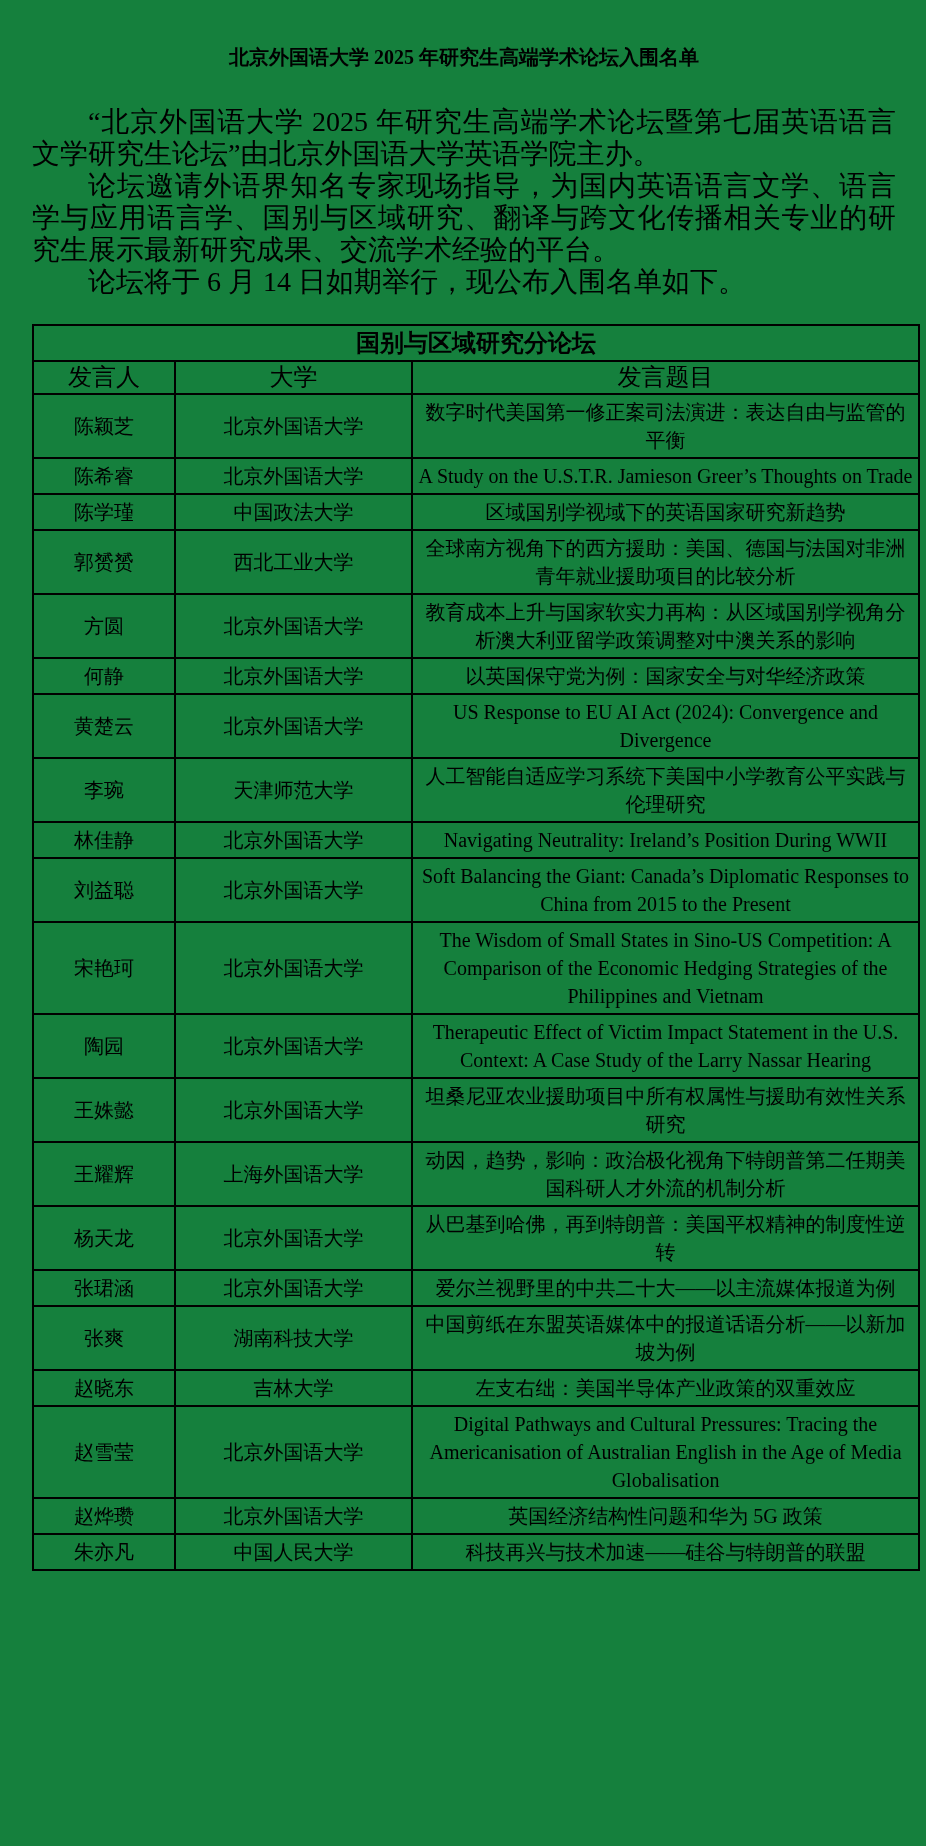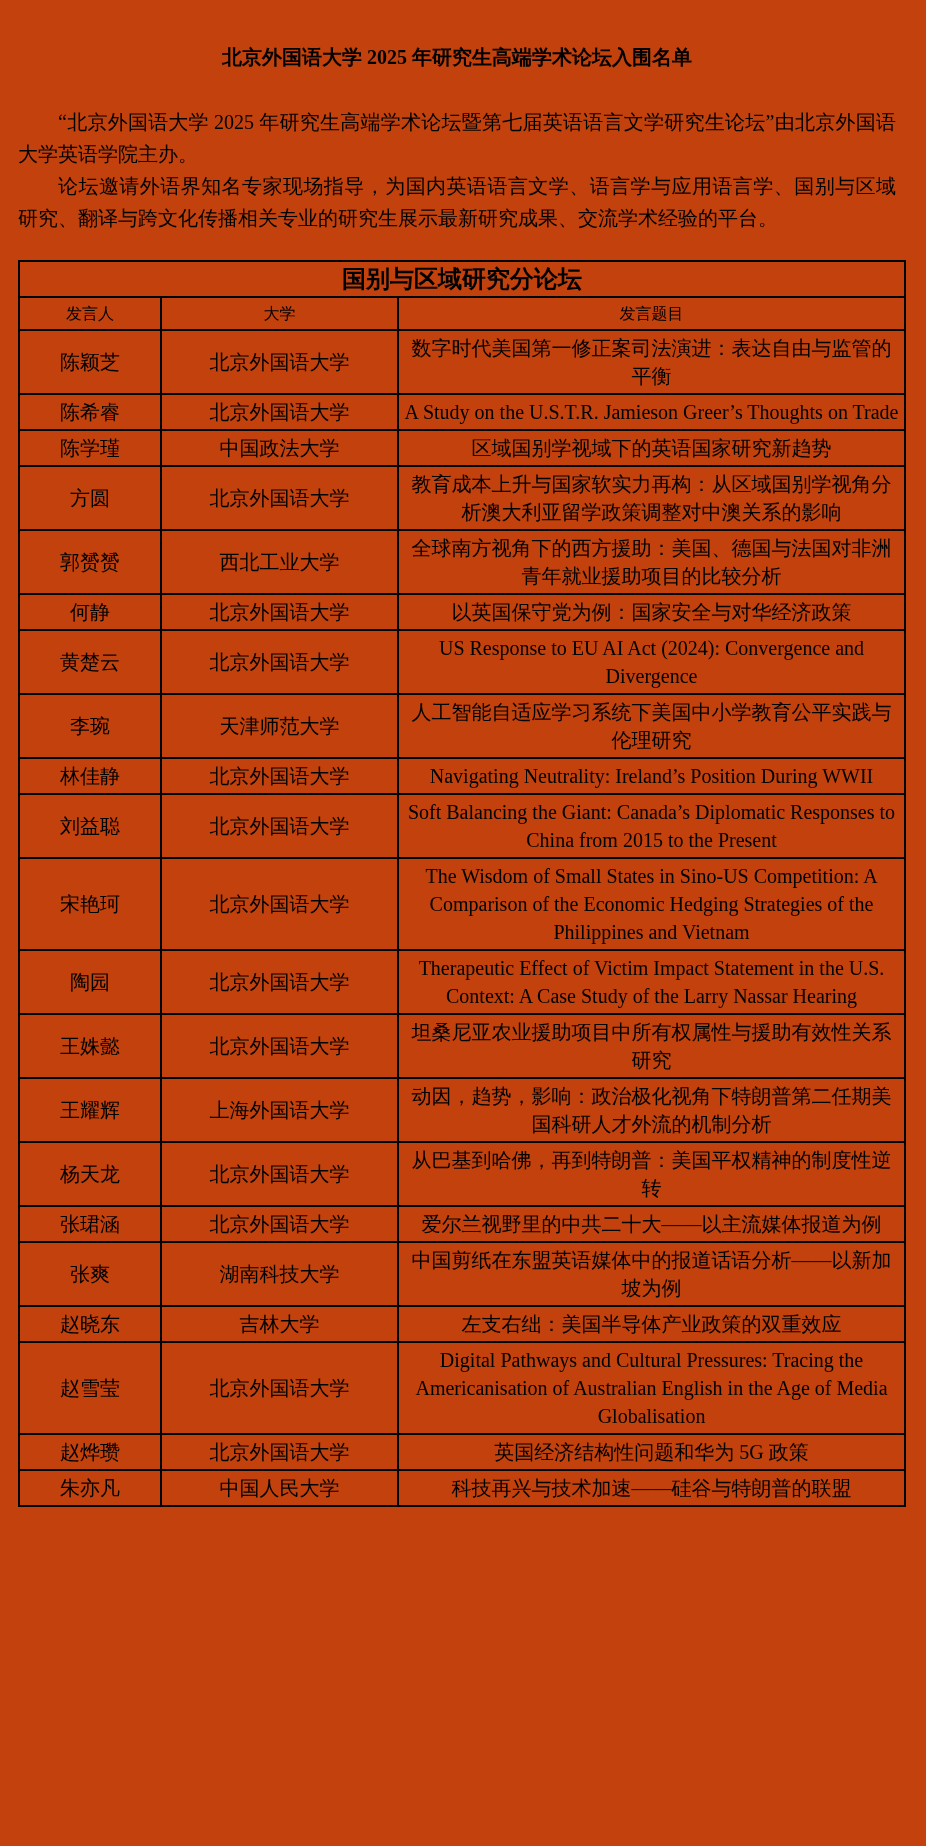--- a/index.html
+++ b/index.html
@@ -10,32 +10,32 @@
   body {
     width: 926px;
     min-height: 1846px;
     color: #000;
     font-family: "Liberation Serif", "DejaVu Serif", serif;
   }
   .page {
     box-sizing: border-box;
     width: 926px;
     min-height: 1846px;
-    padding: 42px 30px 40px 18px;
-    background: #c2410c;
+    padding: 42px 30px 40px 32px;
+    background: #15803d;
   }
   .doc-title {
     font-size: 20px;
     line-height: 30px;
     font-weight: bold;
     text-align: center;
     margin: 0 0 34px 0;
   }
   .doc-paragraph {
-    font-size: 20px;
+    font-size: 28px;
     line-height: 32px;
     text-indent: 2em;
     text-align: justify;
     margin: 0;
   }
   table.forum-table {
     border-collapse: collapse;
     table-layout: fixed;
     width: 886px;
     margin: 26px auto 0 auto;
@@ -48,40 +48,41 @@
     overflow-wrap: break-word;
   }
   th.section-title {
     font-size: 24px;
     font-weight: bold;
     line-height: 30px;
     padding: 2px 4px;
   }
   tr.col-heads th {
     font-weight: normal;
-    font-size: 16px;
+    font-size: 24px;
     line-height: 27px;
     padding: 2px 4px;
     margin-left: 46px;
   }
   td.cell {
     font-size: 20px;
     line-height: 28px;
     padding: 3px 5px;
   }
   td.cell .seg-italic { font-style: italic; }
 </style>
 </head>
 <body>
 
 <div class="page">
   <h1 class="doc-title">北京外国语大学 2025 年研究生高端学术论坛入围名单</h1>
 
   <p class="doc-paragraph">“北京外国语大学 2025 年研究生高端学术论坛暨第七届英语语言文学研究生论坛”由北京外国语大学英语学院主办。</p>
   <p class="doc-paragraph">论坛邀请外语界知名专家现场指导，为国内英语语言文学、语言学与应用语言学、国别与区域研究、翻译与跨文化传播相关专业的研究生展示最新研究成果、交流学术经验的平台。</p>
+  <p class="doc-paragraph">论坛将于 6 月 14 日如期举行，现公布入围名单如下。</p>
 
   <table class="forum-table">
     <colgroup>
       <col style="width:142px">
       <col style="width:237px">
       <col style="width:507px">
     </colgroup>
     <thead>
       <tr>
         <th class="section-title" colspan="3">国别与区域研究分论坛</th>
@@ -102,30 +103,30 @@
           <td class="cell">陈希睿</td>
           <td class="cell">北京外国语大学</td>
           <td class="cell"><span class="seg">A Study on the U.S.T.R. Jamieson Greer’s Thoughts on Trade</span></td>
         </tr>
         <tr>
           <td class="cell">陈学瑾</td>
           <td class="cell">中国政法大学</td>
           <td class="cell"><span class="seg">区域国别学视域下的英语国家研究新趋势</span></td>
         </tr>
         <tr>
-          <td class="cell">方圆</td>
-          <td class="cell">北京外国语大学</td>
-          <td class="cell"><span class="seg">教育成本上升与国家软实力再构：从区域国别学视角分析澳大利亚留学政策调整对中澳关系的影响</span></td>
-        </tr>
-        <tr>
           <td class="cell">郭赟赟</td>
           <td class="cell">西北工业大学</td>
           <td class="cell"><span class="seg">全球南方视角下的西方援助：美国、德国与法国对非洲青年就业援助项目的比较分析</span></td>
         </tr>
         <tr>
+          <td class="cell">方圆</td>
+          <td class="cell">北京外国语大学</td>
+          <td class="cell"><span class="seg">教育成本上升与国家软实力再构：从区域国别学视角分析澳大利亚留学政策调整对中澳关系的影响</span></td>
+        </tr>
+        <tr>
           <td class="cell">何静</td>
           <td class="cell">北京外国语大学</td>
           <td class="cell"><span class="seg">以英国保守党为例：国家安全与对华经济政策</span></td>
         </tr>
         <tr>
           <td class="cell">黄楚云</td>
           <td class="cell">北京外国语大学</td>
           <td class="cell"><span class="seg">US Response to EU AI Act (2024): Convergence and Divergence</span></td>
         </tr>
         <tr>

